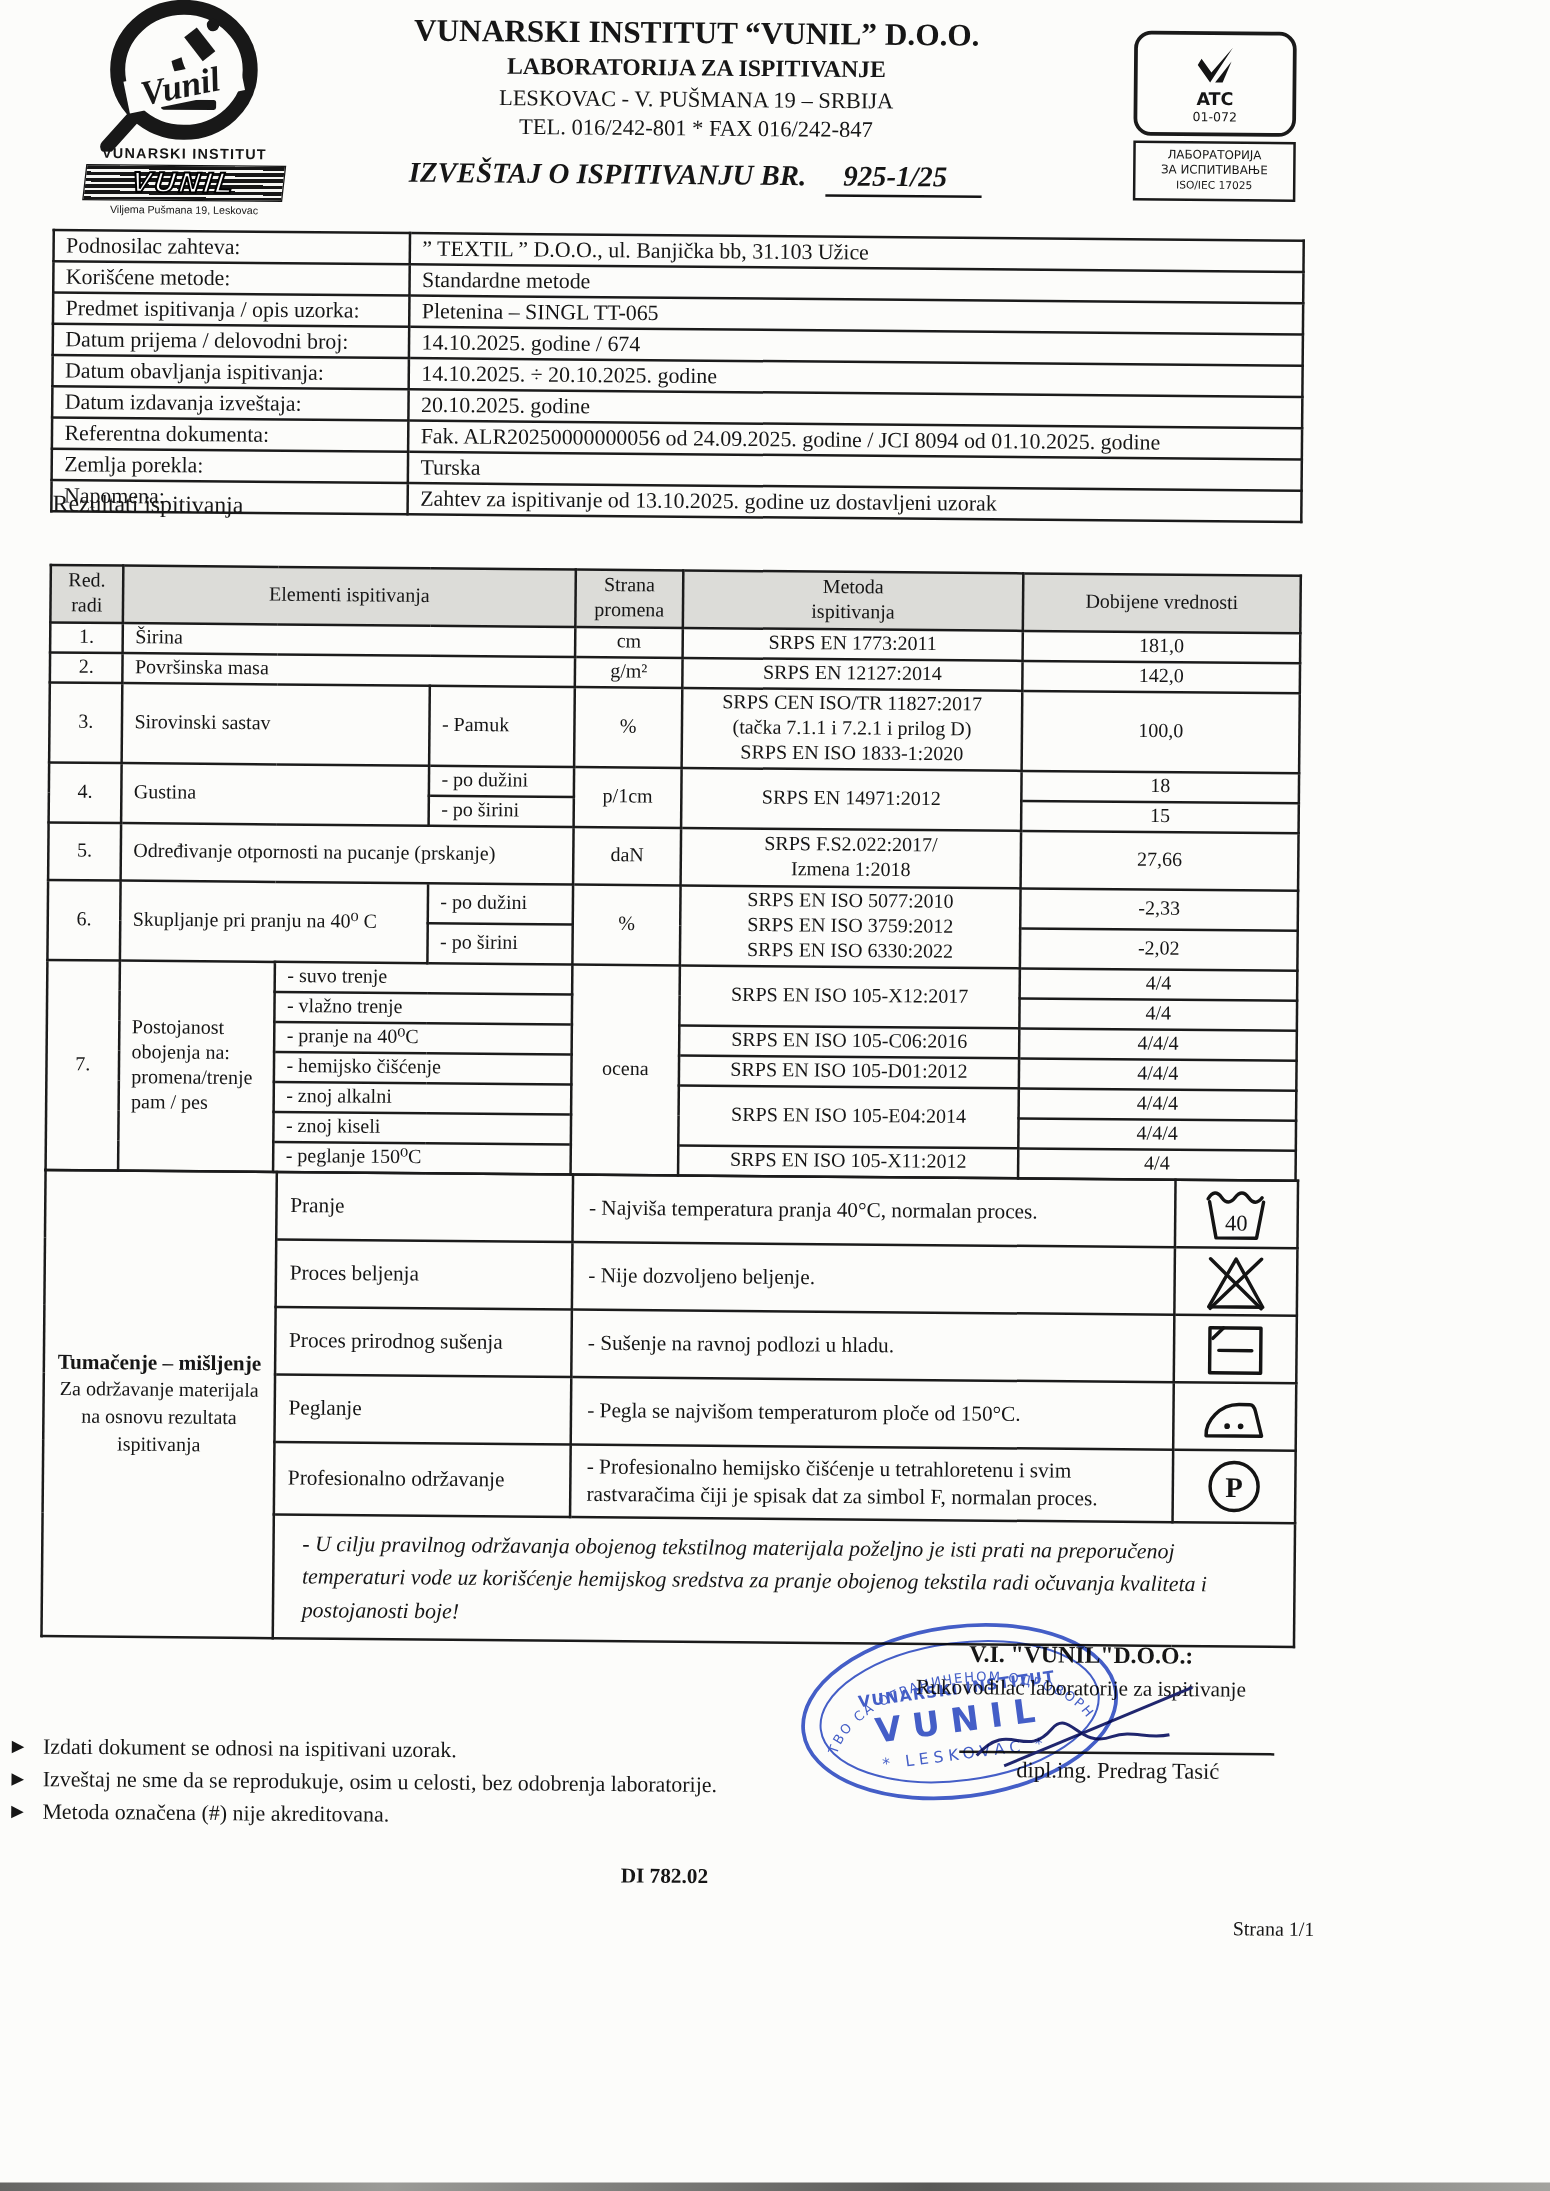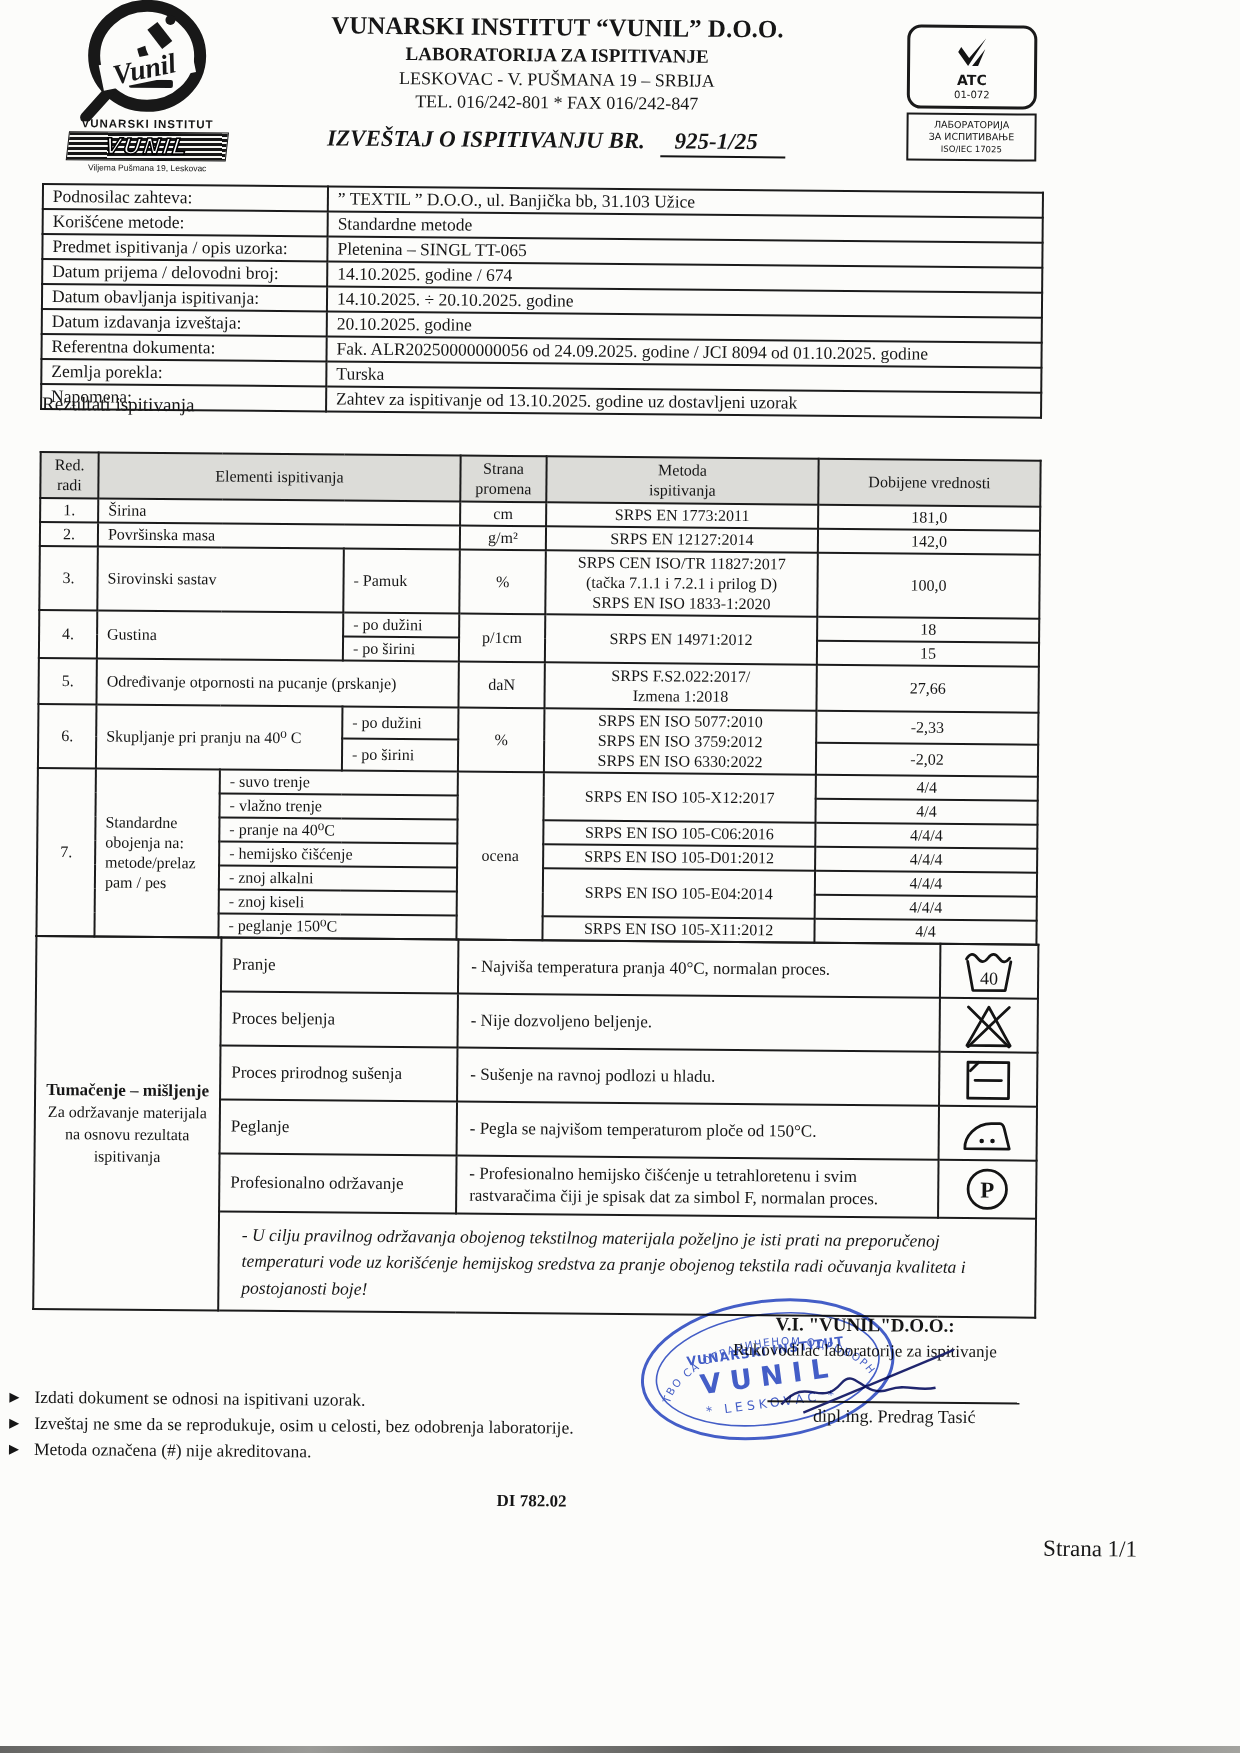--- a/index.html
+++ b/index.html
@@ -80,21 +80,21 @@
   .sig-area { height:40px; margin:2px 14px 0 72px; border-bottom:2px solid #1b1b1b; position:relative; }
   .sig-scribble { position:absolute; left:0; bottom:-8px; overflow:visible; stroke:#20266e; stroke-width:2.4; fill:none; }
   .sig-name { font-size:18px; text-align:center; margin:3px 0 0 60px; }
 
   .stamp { position:absolute; left:636px; top:1292px; width:272px; height:152px;
            transform:rotate(-8deg); mix-blend-mode:multiply; opacity:.92; }
   .stamp text { fill:#3450c2; font-family:"DejaVu Sans","Liberation Sans",sans-serif; }
 
   .di-code { position:absolute; left:36px; top:1492px; width:1002px; text-align:center;
              font-weight:bold; font-size:17px; }
-  .page-num { position:absolute; left:1049px; top:1532px; font-size:23px; }
+  .page-num { position:absolute; left:992px; top:1532px; font-size:16px; }
   .scan-edge-bottom { position:absolute; left:0; right:0; bottom:0; height:7px;
              background:linear-gradient(90deg,#4a4a48,#8a8a86 25%,#3c3c3a 60%,#93938e); opacity:.85; }
 </style>
 </head>
 <body>
 
 <div class="sheet">
  <div class="tilt">
 
   <div class="logo-block">
@@ -278,23 +278,23 @@
       </td>
       <td class="c">-2,33</td>
     </tr>
     <tr style="height:30px">
       <td class="l">- po širini</td>
       <td class="c">-2,02</td>
     </tr>
     <tr style="height:22px">
       <td class="c" rowspan="7">7.</td>
       <td rowspan="7" class="l">
-        <span class="blk">Standardne</span>
+        <span class="blk">Postojanost</span>
         <span class="blk">obojenja na:</span>
-        <span class="blk">metode/prelaz</span>
+        <span class="blk">promena/trenje</span>
         <span class="blk">pam / pes</span>
       </td>
       <td colspan="2" class="l">- suvo trenje</td>
       <td class="c" rowspan="7">ocena</td>
       <td class="c" rowspan="2">SRPS EN ISO 105-X12:2017</td>
       <td class="c">4/4</td>
     </tr>
     <tr style="height:22px">
       <td colspan="2" class="l">- vlažno trenje</td>
       <td class="c">4/4</td>

